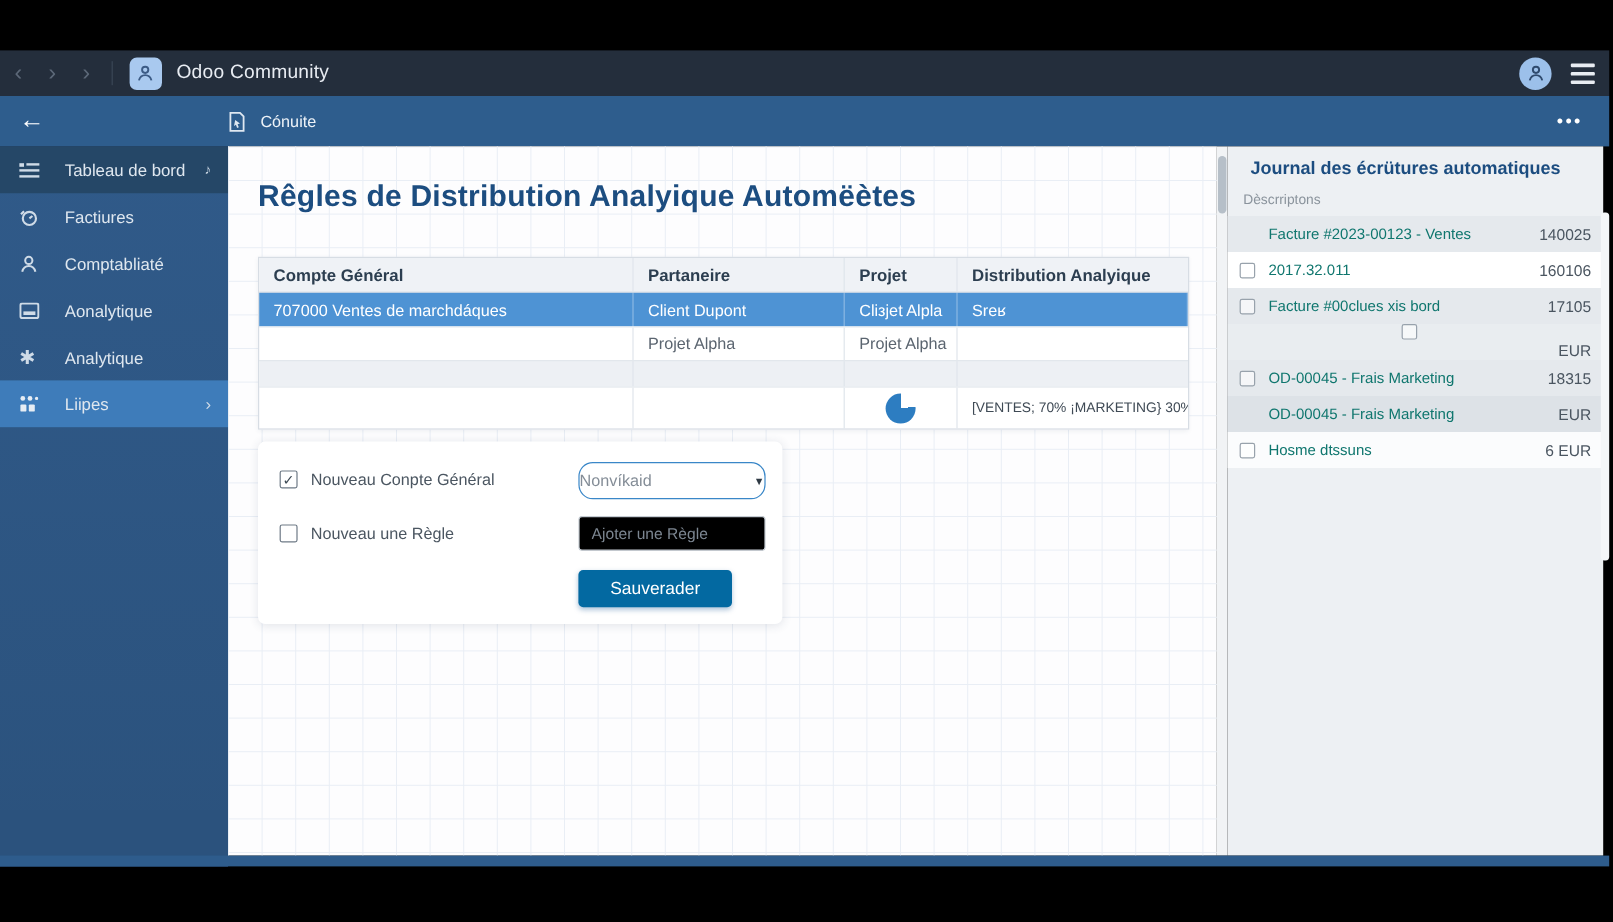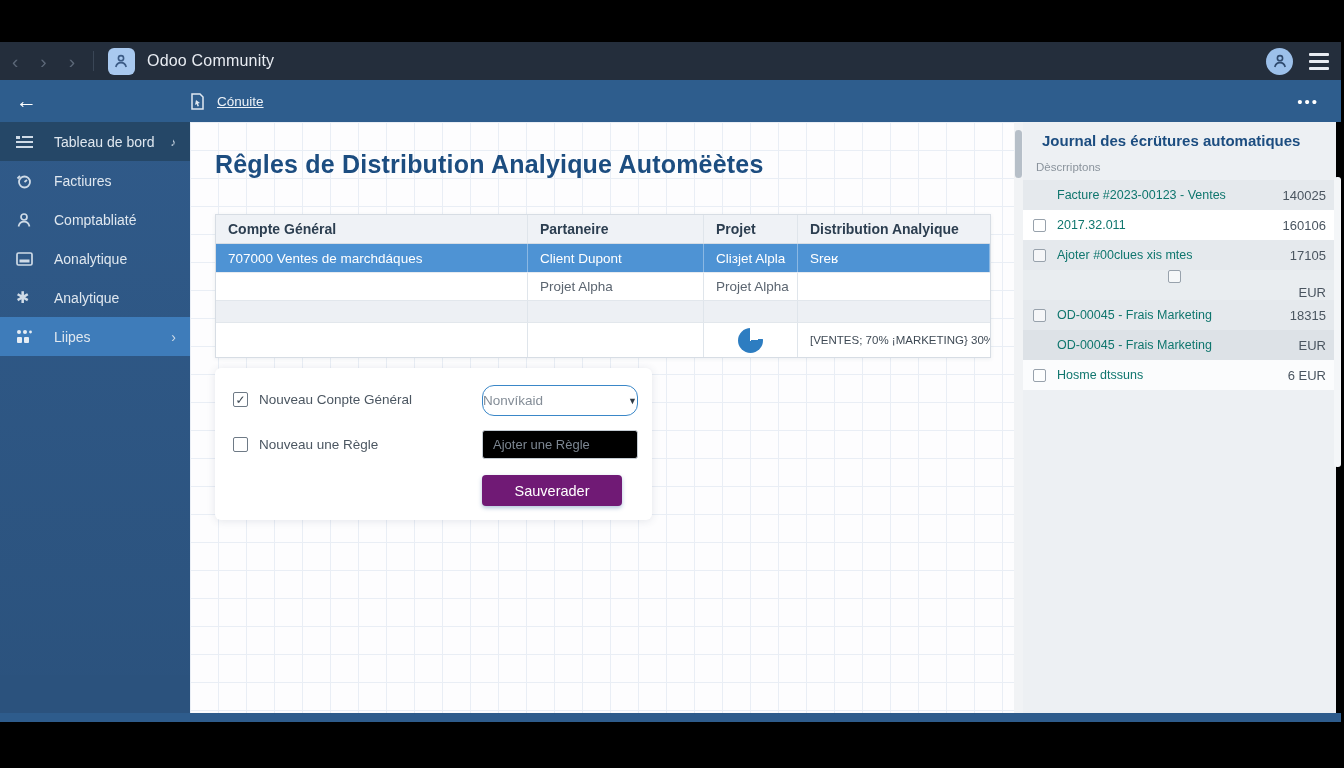--- a/index.html
+++ b/index.html
@@ -19,21 +19,21 @@
   .tb-right { margin-left:auto; display:flex; align-items:center; gap:16px; margin-right:12px; }
   .avatar { width:27px; height:27px; border-radius:50%; background:#9cc0ea;
     display:flex; align-items:center; justify-content:center; }
   .hamburger { display:flex; flex-direction:column; gap:4px; cursor:pointer; }
   .hamburger i { display:block; width:20px; height:3px; background:#e8ecf2; border-radius:1px; }
 
   
   .toolbar { position:absolute; left:0; top:38px; width:100%; height:42px;
     background:#2e5d8d; display:flex; align-items:center; }
   .back-arrow { color:#fff; font-size:21px; margin-left:16px; width:174px; cursor:pointer; }
-  .crumb { display:flex; align-items:center; gap:12px; color:#eef3f8; font-size:13.5px;text-decoration:underline; }
+  .crumb { display:flex; align-items:center; gap:12px; color:#eef3f8; font-size:13.5px; }
   .crumb svg { display:block; }
   .toolbar-more { margin-left:auto; margin-right:22px; color:#fff; font-size:15px;
     letter-spacing:2px; cursor:pointer; }
 
   
   .sidebar { position:absolute; left:0; top:80px; width:190px; height:600px;
     background:linear-gradient(#305a89, #2b527d); }
   .side-item { height:39px; display:flex; align-items:center; color:#dfe7ef;
     font-size:14px; cursor:pointer; position:relative; }
   .side-item .ic { width:26px; margin-left:16px; color:#cfdbe7; display:flex; align-items:center; }
@@ -80,22 +80,22 @@
     font-size:12px; color:#3d4954; cursor:pointer; }
   .flabel { margin-left:11px; font-size:13.5px; color:#4b5661; }
   .dropdown { position:absolute; left:267px; top:17px; width:156px; height:31px;
     border:1.6px solid #3a87c8; border-radius:12px; background:#fff; display:flex;
     align-items:center; padding:0 0; font-size:13.5px; color:#848d97; cursor:pointer; }
   .dd-caret { margin-left:auto; font-size:9px; color:#2f3a44; }
   .tinput { position:absolute; left:267px; top:62px; width:156px; height:29px;
     border:1px solid #c5ccd3; border-radius:3px; padding:0 10px; font-size:13px;
     color:#7c8691; font-family:"Liberation Sans",sans-serif; background:#000000; }
   .tinput::placeholder { color:#7c8691; opacity:1; }
-  .save-btn { position:absolute; left:267px; top:107px; width:140px; height:31px;
-    background:#701a75; border:none; border-radius:4px; color:#fff; font-size:14.5px;
+  .save-btn { position:absolute; left:267px; top:107px; width:128px; height:31px;
+    background:#0369a1; border:none; border-radius:4px; color:#fff; font-size:14.5px;
     font-family:"Liberation Sans",sans-serif; cursor:pointer;
     box-shadow:0 2px 4px rgba(30,90,150,.35); }
 
   
   .mid-scroll { position:absolute; left:1014px; top:80px; width:9px; height:591px; background:#f1f3f5; }
   .mid-thumb { position:absolute; left:1px; top:8px; width:7px; height:48px;
     background:#b6bfc8; border-radius:4px; cursor:grab; }
 
   
   .journal { position:absolute; left:1023px; top:80px; width:313px; height:591px;
@@ -296,21 +296,21 @@
         <span class="j-label">Facture #2023-00123 - Ventes</span>
         <span class="j-value">140025</span>
       </div>
       <div class="j-row">
         <span class="j-cbox"></span>
         <span class="j-label">2017.32.011</span>
         <span class="j-value">160106</span>
       </div>
       <div class="j-row">
         <span class="j-cbox"></span>
-        <span class="j-label">Ajoter #00clues xis mtes</span>
+        <span class="j-label">Facture #00clues xis bord</span>
         <span class="j-value">17105</span>
       </div>
       <div class="j-row">
         <span class="j-cbox"></span>
         <span class="j-label">Linthtures</span>
         <span class="j-value">EUR</span>
       </div>
       <div class="j-row">
         <span class="j-cbox"></span>
         <span class="j-label">OD-00045 - Frais Marketing</span>

